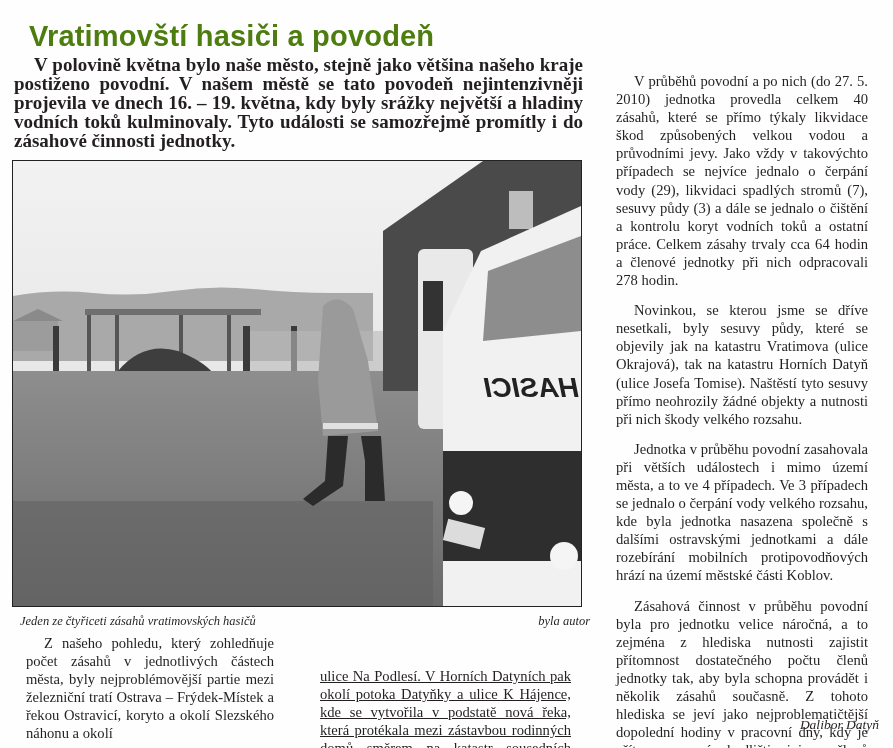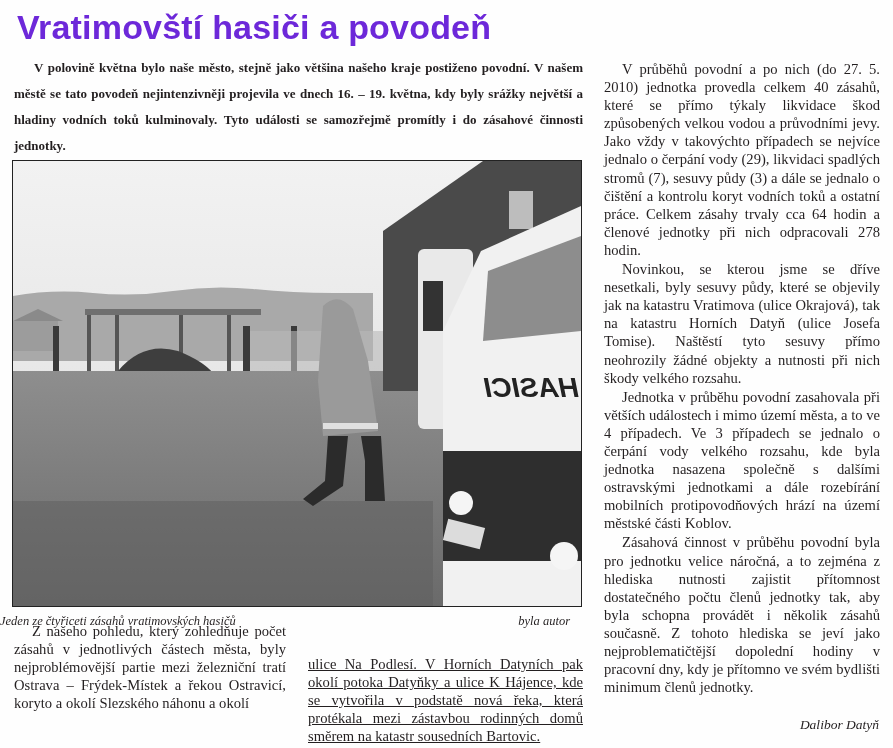--- a/index.html
+++ b/index.html
@@ -1,42 +1,42 @@
 <!DOCTYPE html>
 <html><head>
   <meta charset="utf-8">
   <style>
     html, body { margin: 0; padding: 0; background: #fefefe; }
     body { width: 893px; height: 748px; position: relative; overflow: hidden; color: #231f20; }
     .title {
       position: absolute; left: 13px; top: 4px;
       font-family: "Liberation Sans", sans-serif; font-weight: bold;
-      font-size: 34px; letter-spacing: 0.2px; color: #6d28d9; margin: 4px;
+      font-size: 29px; letter-spacing: 0.2px; color: #4d7c0f; margin: 16px;
     }
     .lead {
       position: absolute; left: 14px; top: 55px; width: 569px;
       font-family: "Liberation Serif", serif; font-weight: bold;
-      font-size: 13px; line-height: 26px; text-align: justify;
+      font-size: 19px; line-height: 19px; text-align: justify;
       text-indent: 20px; margin: 0;
     }
     .photo {
       position: absolute; left: 12px; top: 160px; width: 570px; height: 447px;
       border: 1px solid #222; box-sizing: border-box; overflow: hidden; background: #e6e6e6;
     }
     .photo svg { display: block; }
     .caption {
-      position: absolute; left: 0; top: 614px; width: 570px;
+      position: absolute; left: 20px; top: 614px; width: 570px;
       font-family: "Liberation Serif", serif; font-style: italic; font-size: 12.5px;
       display: flex; justify-content: space-between;
     }
     .col {
       position: absolute; font-family: "Liberation Serif", serif;
       font-size: 14.6px; line-height: 18.1px; text-align: justify; color: #231f20;
     }
-    .col p { margin: 0; text-indent: 18px; }
+    .col p { margin: 12px; text-indent: 18px; }
     .col1 { left: 14px; top: 622px; width: 272px; }
     .col2 { left: 308px; top: 655px; width: 275px; }
     .col2 p { text-indent: 0; text-decoration: underline; }
     .col3 { left: 604px; top: 60px; width: 276px; }
     .col3 p + p { margin-top: 1px; }
     .author {
       position: absolute; right: 14px; top: 717px;
       font-family: "Liberation Serif", serif; font-style: italic; font-size: 13.5px;
     }
   </style>

